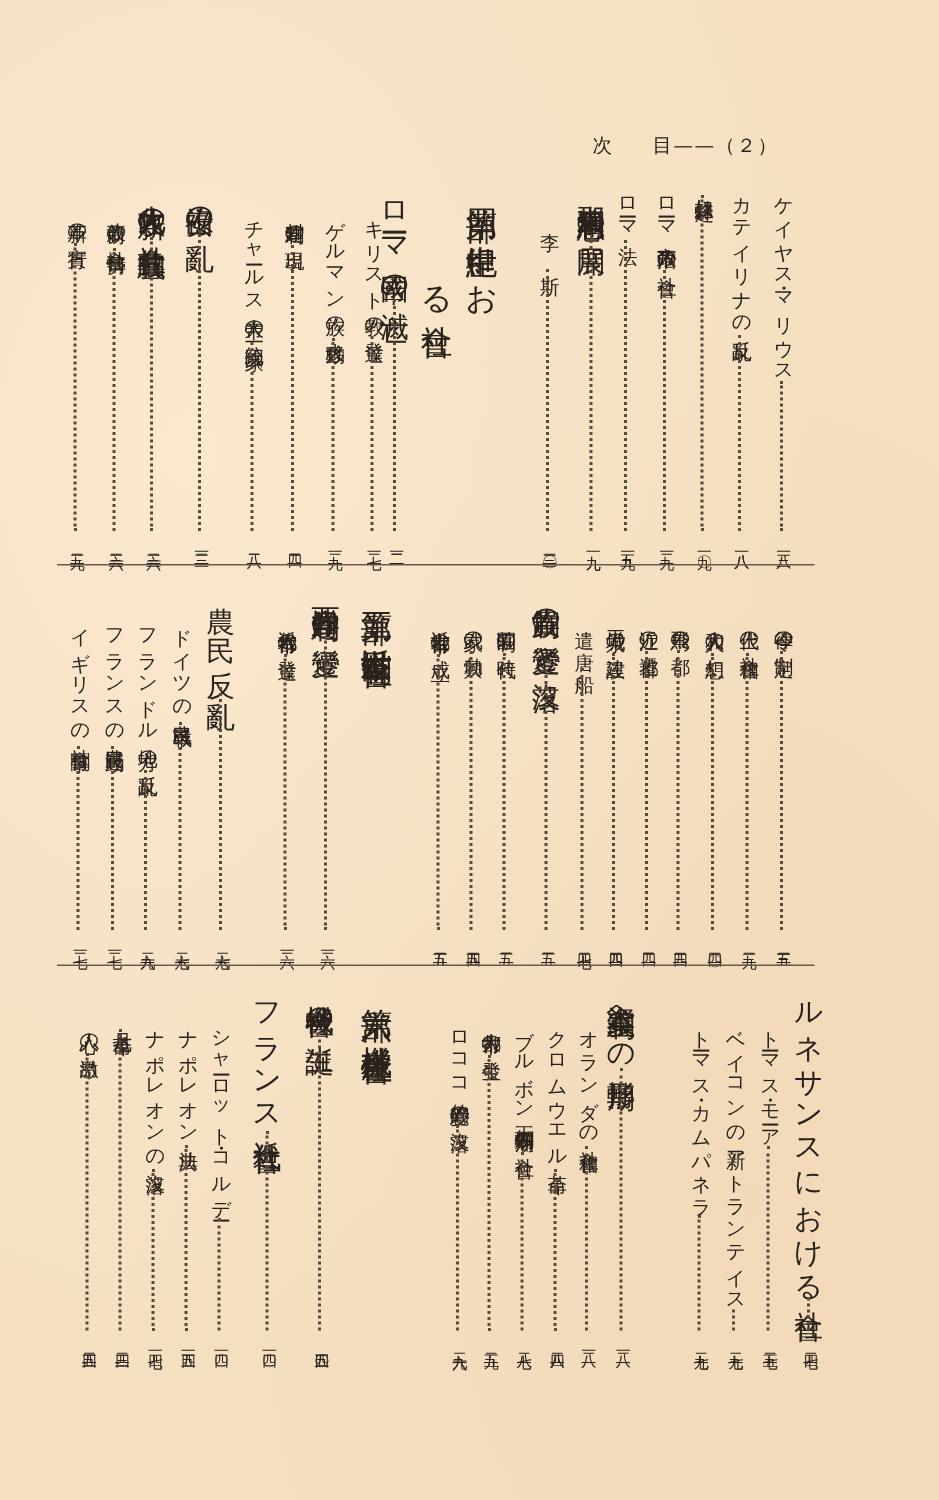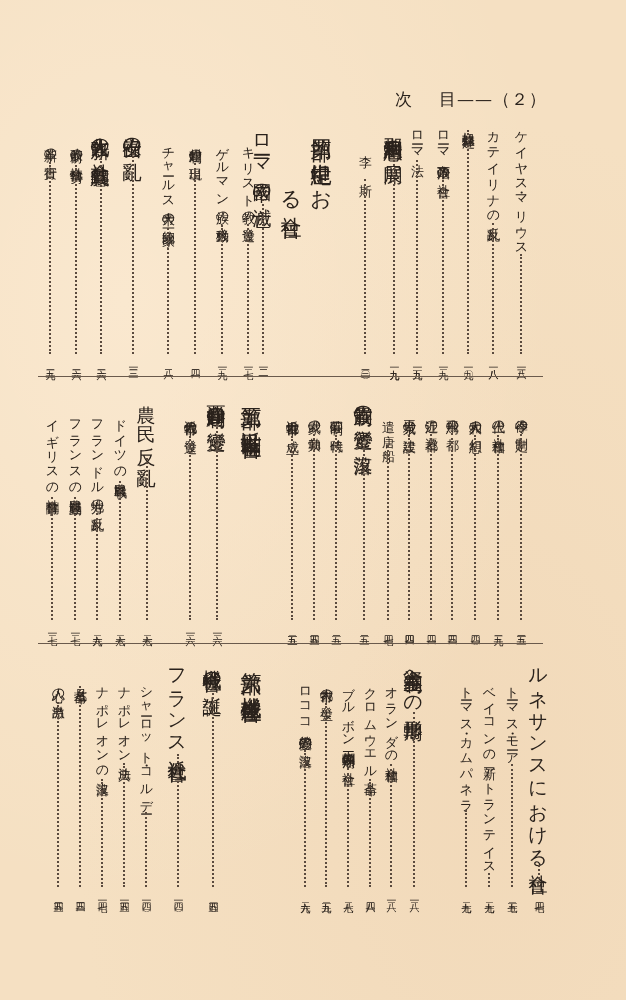--- a/index.html
+++ b/index.html
@@ -3,21 +3,21 @@
 <meta charset="utf-8">
 <style>
   html,body{margin:0;padding:0;}
   body{width:626px;height:1000px;background:#f6e2c4;position:relative;overflow:hidden;
     font-family:"DejaVu Serif","Liberation Serif",serif;color:#2a221c;}
   .paper{position:absolute;inset:0;
     background:
       radial-gradient(ellipse at 20% 30%, rgba(255,240,220,0.5), transparent 60%),
       radial-gradient(ellipse at 80% 80%, rgba(235,205,170,0.35), transparent 60%),
       #f5e0c2;}
-  .header{position:absolute;top:88px;left:395px;font-size:17px;letter-spacing:1px;white-space:nowrap;}
+  .header{position:absolute;top:88px;left:395px;font-size:13px;letter-spacing:1px;white-space:nowrap;}
   .header .gap{display:inline-block;width:26px;}
   .col{position:absolute;writing-mode:vertical-rl;white-space:nowrap;display:flex;flex-direction:row;align-items:center;}
   .col .t{letter-spacing:1px;}
   .col .dots{flex:1;border-right:2px dotted #5a4a3e;margin:4px 0;width:0;}
   .col .pg{font-size:10px;letter-spacing:0;margin-top:4px;}
   .sub{font-size:13px;}
   .head{font-size:19px;}
   .part{font-size:21px;}
   .divider{position:absolute;height:1px;background:#6a5a4c;left:38px;width:505px;}
 </style>

